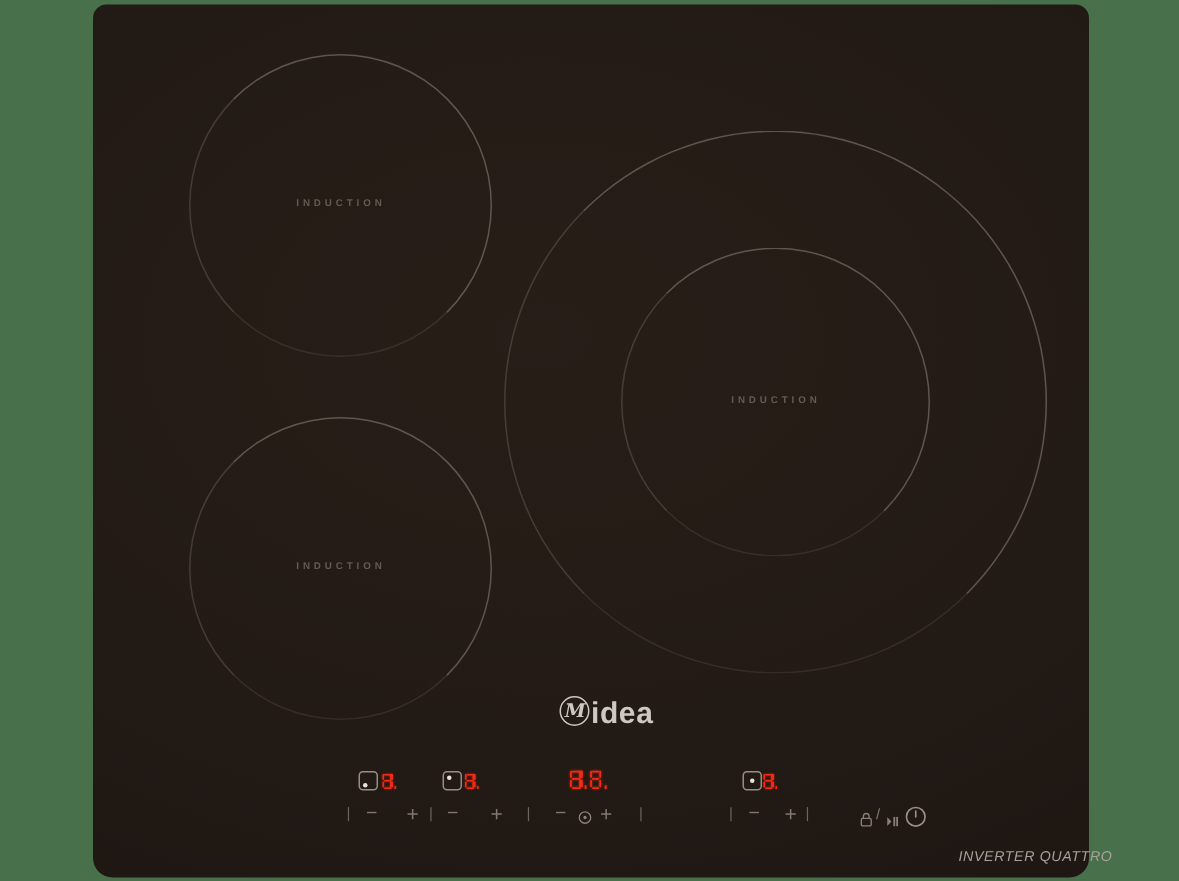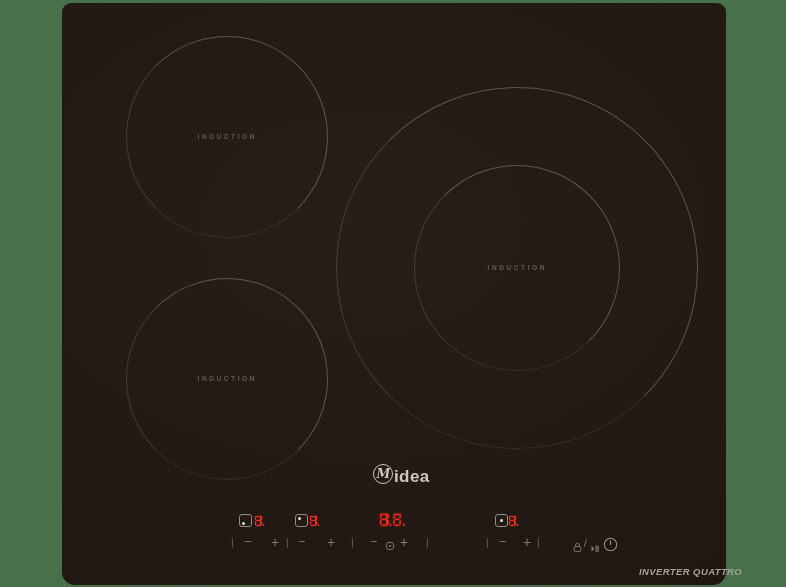--- a/index.html
+++ b/index.html
@@ -58,25 +58,25 @@
   
   .sym{position:absolute;top:532px;height:14px;line-height:14px;color:#81776d;font-size:13px;text-align:center}
   .sep{font-size:10px;line-height:13px;top:533px;color:#6d645b}
   .plus{font-size:14px}
   .keyicon{position:absolute}
 
   
   .logo{position:absolute;left:311px;top:461px;display:flex;align-items:flex-end;color:#cfc8c1}
   .logo-o{position:relative;display:inline-block;width:18px;height:18px;border:1.4px solid #cfc8c1;border-radius:50%;flex:none}
   .logo-m{position:absolute;left:2.5px;top:1px;font-family:"DejaVu Serif",serif;font-style:italic;font-weight:bold;font-size:12.5px;line-height:16px}
-  .logo-rest{font-weight:bold;font-size:17px;letter-spacing:.4px;margin-left:1px;line-height:15px}
+  .logo-rest{font-weight:bold;font-size:20px;letter-spacing:.4px;margin-left:1px;line-height:15px}
 
   .model{
     position:absolute;left:577px;top:563px;
-    font-size:9.5px;font-style:italic;font-weight:bold;
+    font-size:9.5px;font-style:italic;font-weight:normal;
     letter-spacing:.4px;color:#a8a199;white-space:nowrap;
   }
 </style>
 </head>
 <body>
 
 <div class="cooktop">
 
   <div class="ring c1"></div>
   <div class="ring c2"></div>

